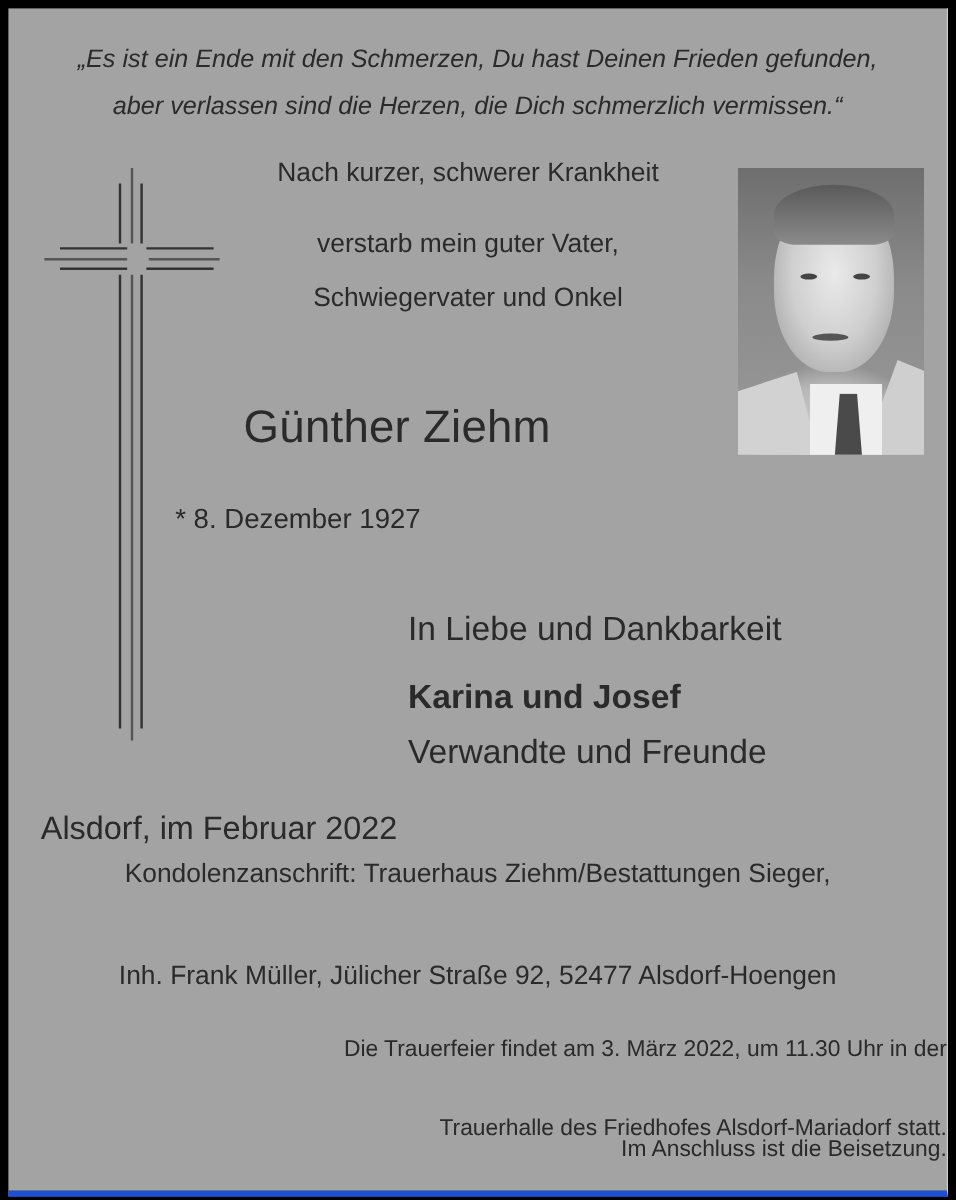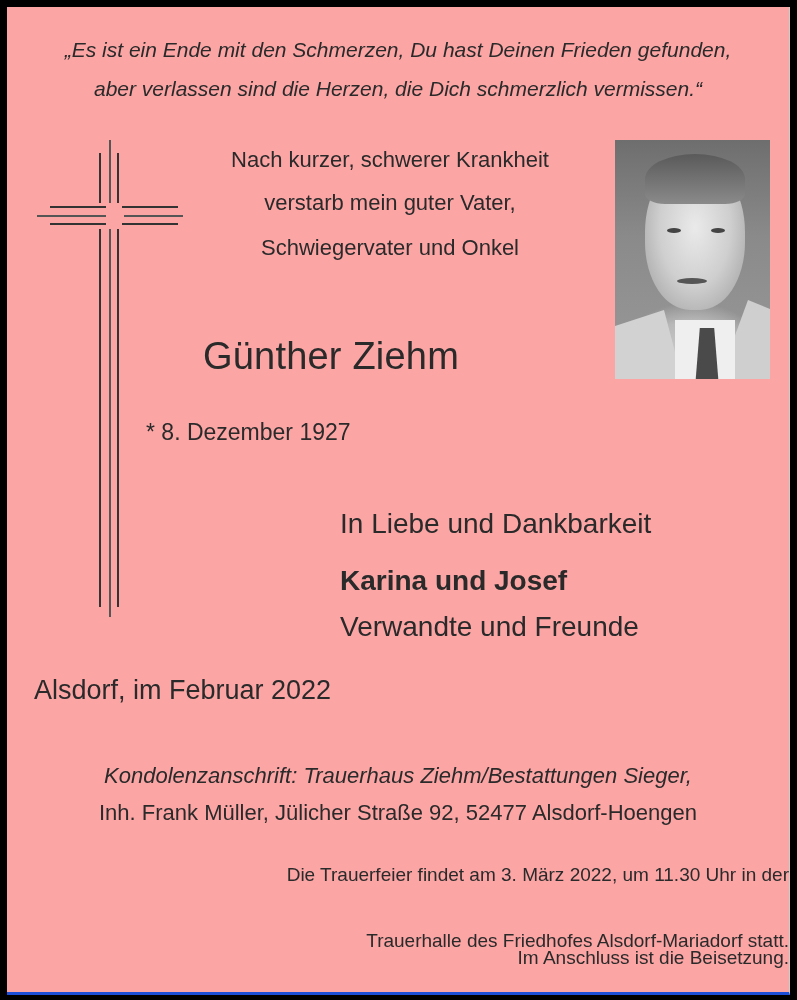--- a/index.html
+++ b/index.html
@@ -1,21 +1,21 @@
 <!DOCTYPE html>
 <html><head>
   <meta charset="utf-8">
   <style>
     html, body { margin: 0; padding: 0; background: #000; }
     body { width: 797px; height: 1000px; position: relative; overflow: hidden; }
     .card {
       position: absolute; left: 7px; top: 7px; width: 782px; height: 985px;
-      background: #fca5a5; color: #222;
+      background: #a3a3a3; color: #222;
       font-family: "Liberation Sans", sans-serif;
-      border-right: 1px solid #ccc; border-bottom: 3px solid #1d4ed8;
+      border-right: 1px solid #ccc; border-bottom: 5px solid #1d4ed8;
     }
     .abs { position: absolute; white-space: nowrap; }
     .quote { font-style: italic; font-size: 21px; color: #2a2a2a; left: 0; width: 782px; text-align: center; }
     .intro { font-size: 22px; color: #2a2a2a; left: 183px; width: 400px; text-align: center; }
     .name { font-size: 38px; color: #2a2a2a; left: 196px; top: 328px; letter-spacing: 0.2px; }
     .dates { font-size: 23px; color: #2a2a2a; top: 412px; }
     .fam { font-size: 28px; color: #2a2a2a; left: 333px; }
     .fam.bold { font-weight: bold; }
     .place { font-size: 27px; color: #2a2a2a; left: 27px; top: 668px; }
     .addr { font-size: 22px; color: #2a2a2a; left: 0; width: 782px; text-align: center; }
@@ -68,21 +68,21 @@
       <line x1="43" y1="200" x2="99" y2="200"></line>
       <line x1="30" y1="209" x2="99" y2="209" stroke="#555"></line>
       <line x1="43" y1="217" x2="99" y2="217"></line>
 
       <line x1="115" y1="200" x2="171" y2="200"></line>
       <line x1="117" y1="209" x2="176" y2="209" stroke="#555"></line>
       <line x1="115" y1="217" x2="171" y2="217"></line>
     </g>
   </svg>
 
-  <div class="abs intro" style="top:140px;">Nach kurzer, schwerer Krankheit</div>
+  <div class="abs intro" style="top:124px;">Nach kurzer, schwerer Krankheit</div>
   <div class="abs intro" style="top:183px;">verstarb mein guter Vater,</div>
   <div class="abs intro" style="top:228px;">Schwiegervater und Onkel</div>
 
   <div class="photo">
     <div class="jacket-l"></div>
     <div class="jacket-r"></div>
     <div class="shirt"></div>
     <div class="tie"></div>
     <div class="head"></div>
     <div class="hair"></div>
@@ -94,19 +94,19 @@
   <div class="abs name">Günther Ziehm</div>
 
   <div class="abs dates" style="left:139px;">* 8. Dezember 1927</div>
 
   <div class="abs fam" style="top:501px;">In Liebe und Dankbarkeit</div>
   <div class="abs fam bold" style="top:558px;">Karina und Josef</div>
   <div class="abs fam" style="top:604px;">Verwandte und Freunde</div>
 
   <div class="abs place">Alsdorf, im Februar 2022</div>
 
-  <div class="abs addr" style="top:756px;font-style:italic;">Kondolenzanschrift: Trauerhaus Ziehm/Bestattungen Sieger,</div>
+  <div class="abs addr" style="top:708px;">Kondolenzanschrift: Trauerhaus Ziehm/Bestattungen Sieger,</div>
   <div class="abs addr" style="top:793px;">Inh. Frank Müller, Jülicher Straße 92, 52477 Alsdorf-Hoengen</div>
 
   <div class="abs service" style="top:857px;">Die Trauerfeier findet am 3. März 2022, um 11.30 Uhr in der</div>
   <div class="abs service" style="top:898px;margin-top:25px;">Trauerhalle des Friedhofes Alsdorf-Mariadorf statt.</div>
   <div class="abs service" style="top:940px;">Im Anschluss ist die Beisetzung.</div>
 </div>
 
 </body></html>

